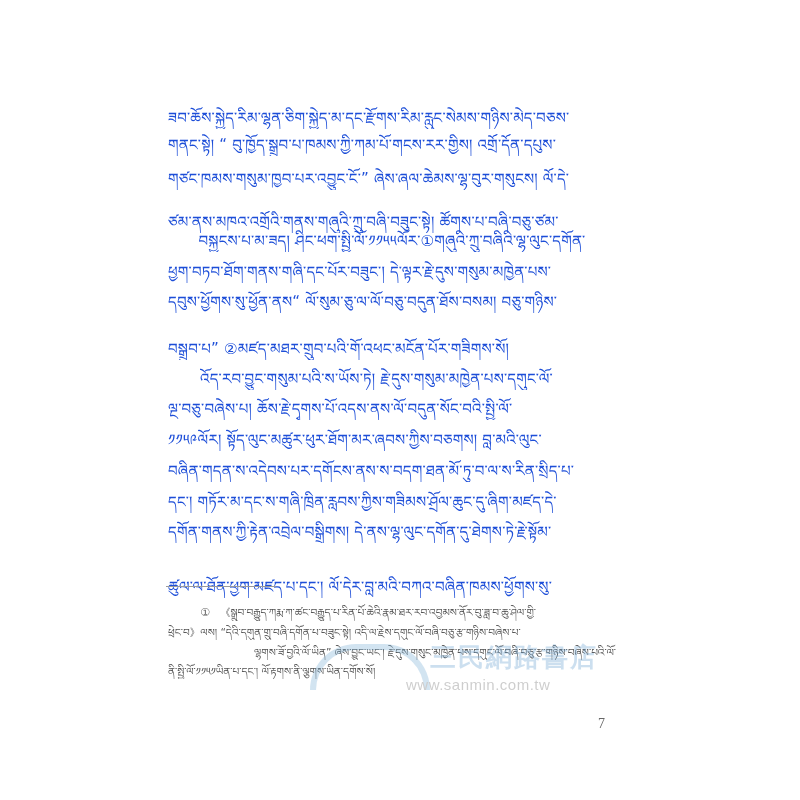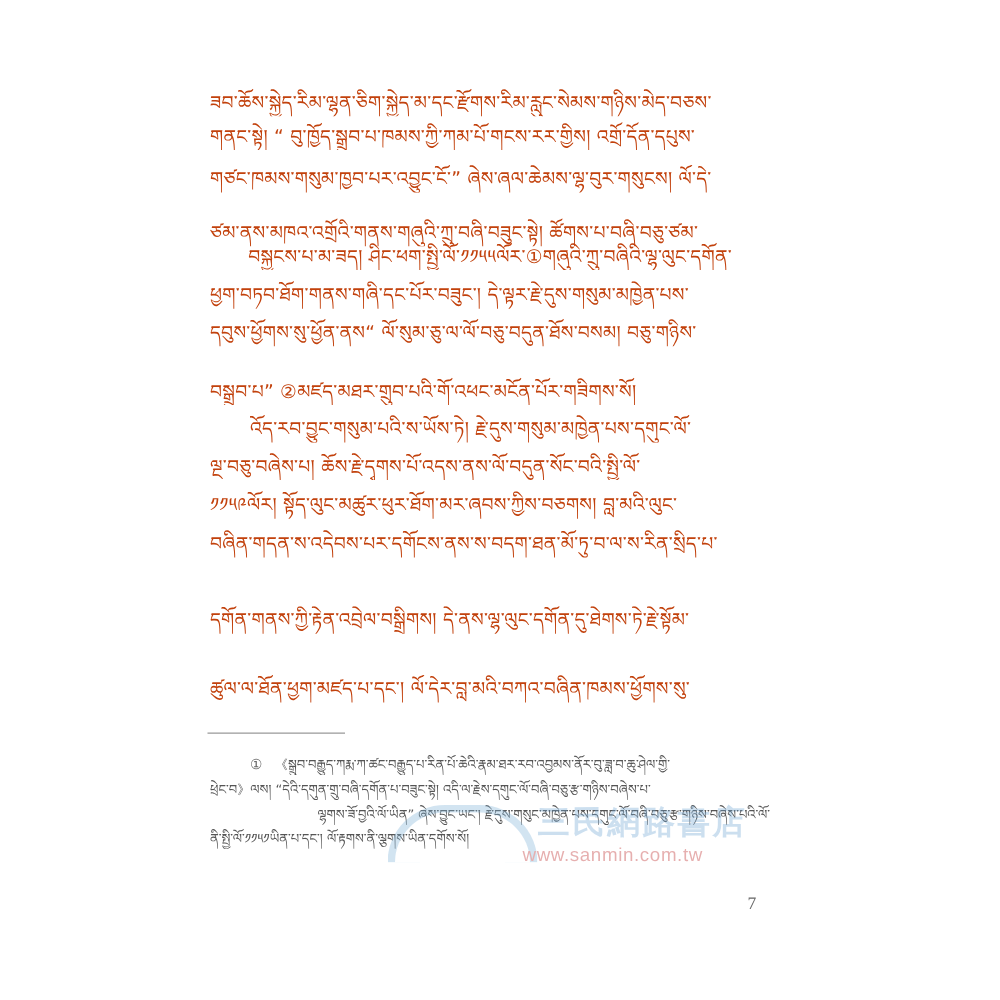--- a/index.html
+++ b/index.html
@@ -22,22 +22,23 @@
       background: #ffffff;
     }
     .line {
       position: absolute;
       left: 168px;
       width: 448px;
       white-space: nowrap;
       overflow: hidden;
       font-size: 15px;
       line-height: 22px;
-      color: #c2410c;
+      color: #1d4ed8;
       letter-spacing: 0.2px;
+      margin-top: 36px;
     }
     .line.indent { left: 200px; width: 416px; }
     .fn {
       position: absolute;
       left: 168px;
       width: 448px;
       white-space: nowrap;
       overflow: hidden;
       font-size: 10.5px;
       line-height: 16px;
@@ -91,45 +92,46 @@
       position: absolute;
       left: 60px;
       top: 0px;
       font-size: 26px;
       font-weight: bold;
       color: #6fa6d4;
       letter-spacing: 2px;
     }
     .watermark .wm-url {
       position: absolute;
-      left: 48px;
+      left: 36px;
       top: 36px;
       font-family: "Liberation Sans", sans-serif;
       font-size: 15px;
-      color: #b91c1c;
+      color: #737373;
       letter-spacing: 0.5px;
     }
   </style>
 </head>
 <body>
 
 <div class="page">
 
   <div class="line" style="top:71px;">ཟབ་ཆོས་སྐྱེད་རིམ་ལྷན་ཅིག་སྐྱེད་མ་དང་རྫོགས་རིམ་རླུང་སེམས་གཉིས་མེད་བཅས་</div>
   <div class="line" style="top:98px;">གནང་སྟེ། “ བུ་ཁྱོད་སྒྲུབ་པ་ཁམས་ཀྱི་ཀམ་པོ་གངས་རར་གྱིས། འགྲོ་དོན་དཔུས་</div>
   <div class="line" style="top:132px;">གཙང་ཁམས་གསུམ་ཁྱབ་པར་འབྱུང་ངོ་” ཞེས་ཞལ་ཆེམས་ལྷ་བུར་གསུངས། ལོ་དེ་</div>
   <div class="line" style="top:175px;">ཙམ་ནས་མཁའ་འགྲོའི་གནས་གཞུའི་ཀྲུ་བཞི་བཟུང་སྟེ། ཚོགས་པ་བཞི་བཅུ་ཙམ་</div>
   <div class="line" style="top:194px;text-align:center;">བསྐྱངས་པ་མ་ཟད། ཤིང་ཕག་སྤྱི་ལོ་༡༡༥༥ལོར་①གཞུའི་ཀྲུ་བཞིའི་ལྷ་ལུང་དགོན་</div>
   <div class="line" style="top:225px;">ཕྱག་བཏབ་ཐོག་གནས་གཞི་དང་པོར་བཟུང་། དེ་ལྟར་རྗེ་དུས་གསུམ་མཁྱེན་པས་</div>
   <div class="line" style="top:255px;">དབུས་ཕྱོགས་སུ་ཕྱོན་ནས“ ལོ་སུམ་ཅུ་ལ་ལོ་བཅུ་བདུན་ཐོས་བསམ། བཅུ་གཉིས་</div>
   <div class="line" style="top:302px;">བསྒྲུབ་པ” ②མཛད་མཐར་གྲུབ་པའི་གོ་འཕང་མངོན་པོར་གཟིགས་སོ།</div>
   <div class="line indent" style="top:332px;">འོད་རབ་བྱུང་གསུམ་པའི་ས་ཡོས་ཏེ། རྗེ་དུས་གསུམ་མཁྱེན་པས་དགུང་ལོ་</div>
   <div class="line" style="top:362px;">ལྔ་བཅུ་བཞེས་པ། ཆོས་རྗེ་དྭགས་པོ་འདས་ནས་ལོ་བདུན་སོང་བའི་སྤྱི་ལོ་</div>
   <div class="line" style="top:393px;">༡༡༥༩ལོར། སྟོད་ལུང་མཚུར་ཕུར་ཐོག་མར་ཞབས་ཀྱིས་བཅགས། བླ་མའི་ལུང་</div>
   <div class="line" style="top:424px;">བཞིན་གདན་ས་འདེབས་པར་དགོངས་ནས་ས་བདག་ཐན་མོ་ཏུ་བ་ལ་ས་རིན་སྲིད་པ་</div>
+  <div class="line" style="top:455px;">དང་། གཏོར་མ་དང་ས་གཞི་ཁྲིན་རླབས་ཀྱིས་གཟིམས་ཤྲོལ་ཆུང་དུ་ཞིག་མཛད་དེ་</div>
   <div class="line" style="top:485px;">དགོན་གནས་ཀྱི་རྟེན་འབྲེལ་བསྒྲིགས། དེ་ནས་ལྷ་ལུང་དགོན་དུ་ཐེགས་ཏེ་རྗེ་སྟོམ་</div>
   <div class="line" style="top:540px;">ཚུལ་ལ་ཐོན་ཕྱག་མཛད་པ་དང་། ལོ་དེར་བླ་མའི་བཀའ་བཞིན་ཁམས་ཕྱོགས་སུ་</div>
 
   <div class="separator"></div>
 
   <div class="fn first" style="top:604px;">
     <span class="fn-mark">①</span><span>《སྒྲུབ་བརྒྱུད་ཀརྨ་ཀ་ཚང་བརྒྱུད་པ་རིན་པོ་ཆེའི་རྣམ་ཐར་རབ་འབྱམས་ནོར་བུ་ཟླ་བ་ཆུ་ཤེལ་གྱི་</span>
   </div>
   <div class="fn" style="top:624px;">ཕྲེང་བ》ལས། “དེའི་དགུན་གྲུ་བཞི་དགོན་པ་བཟུང་སྟེ། འདི་ལ་རྗེས་དགུང་ལོ་བཞི་བཅུ་རྩ་གཉིས་བཞེས་པ་</div>
   <div class="fn" style="top:644px;text-align:right;">ལྷགས་ཟོ་བྱའི་ལོ་ཡིན” ཞེས་བྱུང་ཡང་། རྗེ་དུས་གསུང་མཁྱེན་པས་དགུང་ལོ་བཞི་བཅུ་རྩ་གཉིས་བཞེས་པའི་ལོ་</div>

